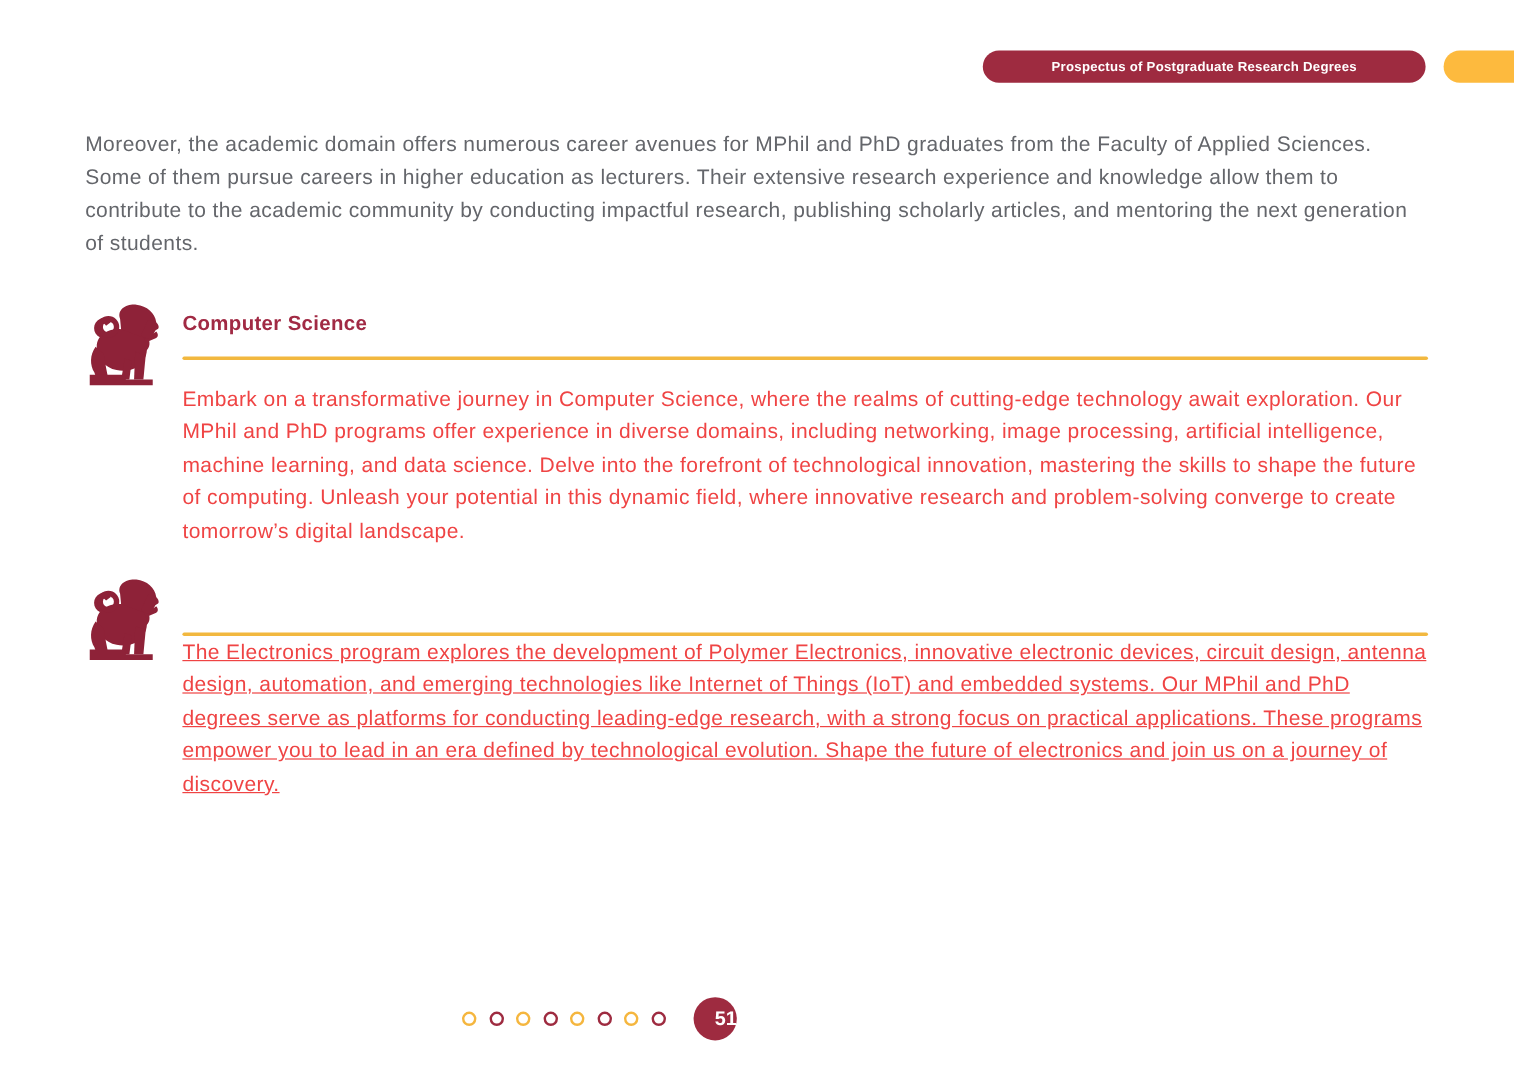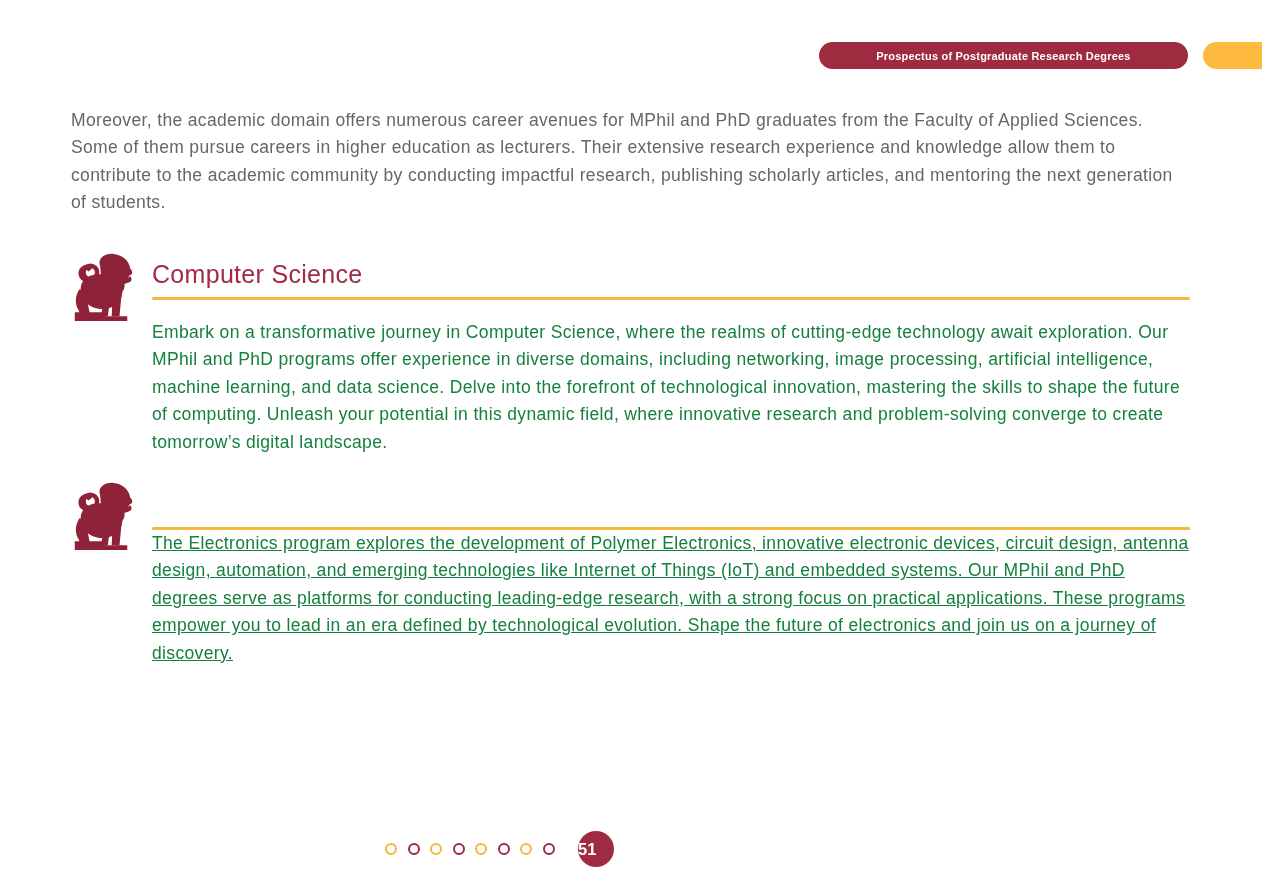--- a/index.html
+++ b/index.html
@@ -31,51 +31,51 @@
   .intro {
     position:absolute; left:71px; top:107px; width:1122px;
     color:#64666B; font-size:17.5px; line-height:27.4px; letter-spacing:0.35px;
   }
   
   .section-icon { position:absolute; left:69px; width:66px; height:70px; }
   .icon-cs { top:252px; }
   .icon-el { top:481px; }
   .section-title {
     position:absolute; left:152px; width:1038px;
-    color:#A12A44; font-size:25px; font-weight:400; letter-spacing:0.3px;
+    color:#A12A44; font-size:17px; font-weight:700; letter-spacing:0.3px;
   }
   .title-cs { top:260px; }
   .title-el { top:490px; }
   .section-rule {
     position:absolute; left:152px; width:1038px; height:3px;
     background:#F2B83F; border-radius:2px;
   }
   .rule-cs { top:297px; }
   .rule-el { top:527px; }
   .section-body {
     position:absolute; left:152px; width:1038px;
-    color:#15803d; font-size:17.5px; line-height:27.4px; letter-spacing:0.35px;
+    color:#ef4444; font-size:17.5px; line-height:27.4px; letter-spacing:0.35px;
   }
   .body-cs { top:319px; }
   .body-el { top:530px;text-decoration:underline; }
   
   .pagination {
     position:absolute; left:385px; top:831px; height:36px;
     display:flex; align-items:center;
   }
   .page-dot {
     width:12px; height:12px; border-radius:50%;
     border:2.6px solid #F5B63E;
     margin-right:10.5px;
     display:inline-block;
   }
   .page-number-badge {
     width:36px; height:36px; border-radius:50%;
     background:#9E2B40; color:#ffffff;
-    display:flex; align-items:center; justify-content:flex-start;
+    display:flex; align-items:center; justify-content:flex-end;
     font-size:16.5px; font-weight:700;
     margin-left:13px;
   }
 </style>
 </head>
 <body>
 
 <div class="page">
 
   <div class="header-badge" style="background: rgb(158, 43, 64);">

